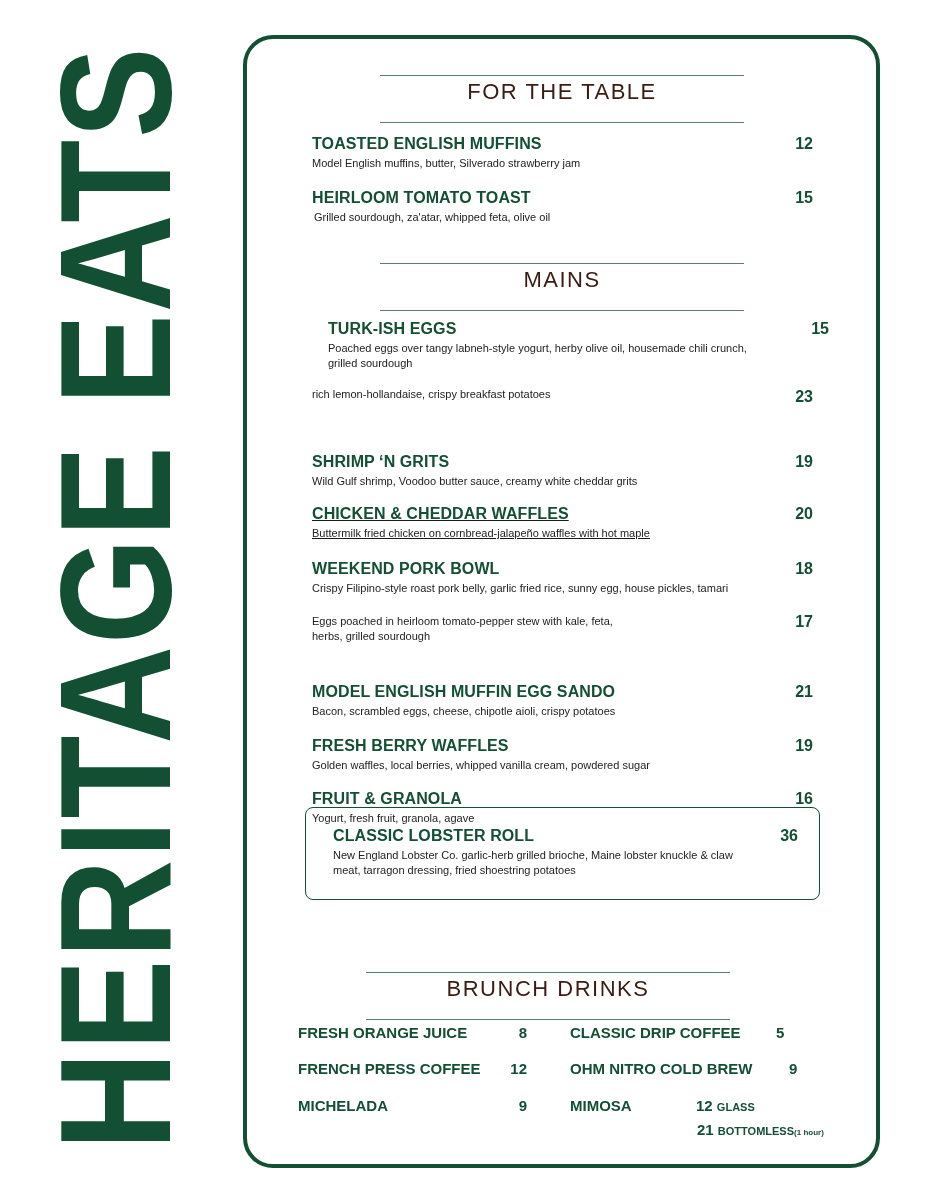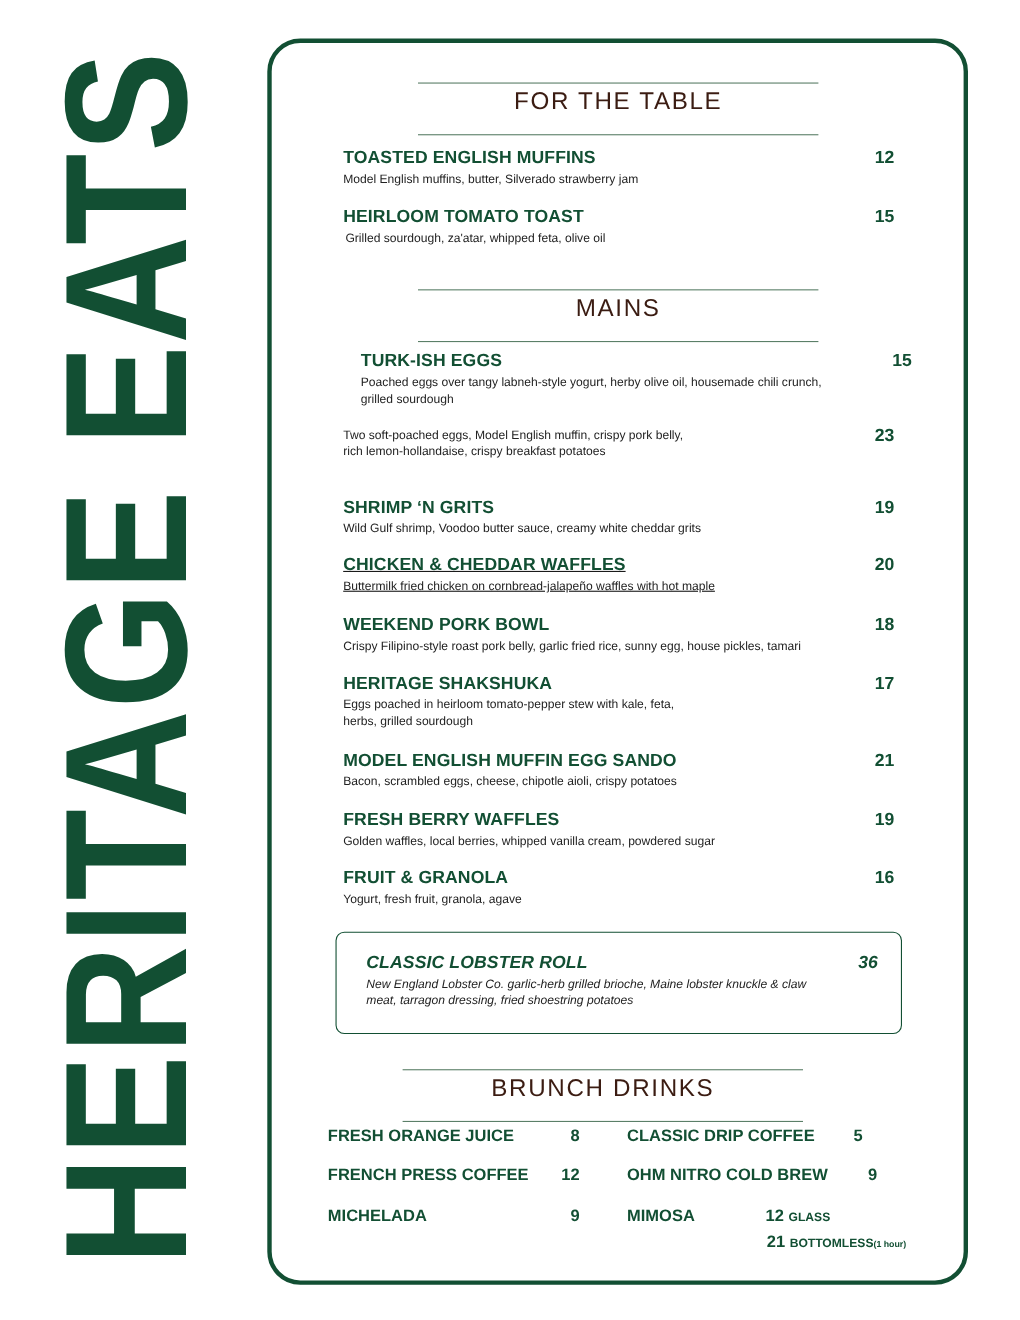--- a/index.html
+++ b/index.html
@@ -52,22 +52,22 @@
     .item .price {
       position: absolute; right: 4px; top: 0;
       font-weight: 700; font-size: 16px; color: #124f33; line-height: 20px;
     }
     .item .desc {
       font-family: "Liberation Sans", sans-serif; font-size: 11px; color: #222;
       line-height: 15px; margin-top: 2px; transform-origin: 0 0;
     }
 
     .feature-box {
-      position: absolute; left: 305px; top: 847px; width: 515px; height: 93px;
-      border: 1.8px solid #124f33; border-radius: 8px; font-style: italic;
+      position: absolute; left: 305px; top: 807px; width: 515px; height: 93px;
+      border: 1.8px solid #124f33; border-radius: 8px;
     }
     .feature-box .item { left: 27px; top: 18px; width: 465px; }
     .feature-box .price { right: 0; }
 
     .drink { position: absolute; font-weight: 700; font-size: 15px; color: #124f33; line-height: 18px; }
     .drink-price { position: absolute; font-weight: 700; font-size: 15px; color: #124f33; line-height: 18px; text-align: right; }
     .drink-small { font-size: 11px; font-weight: 700; color: #124f33; }
     .drink-tiny { font-size: 8px; font-weight: 700; color: #124f33; }
   </style>
 </head>
@@ -103,21 +103,20 @@
 
 <div class="item" style="top:319px;margin-left:16px;">
   <div class="name">TURK-ISH EGGS</div>
   <div class="price">15</div>
   <div class="desc">Poached eggs over tangy labneh-style yogurt, herby olive oil, housemade chili crunch,</div>
   <div class="desc" style="margin-top:0;">grilled sourdough</div>
 </div>
 
 <div class="item" style="top:387px;">
   <div class="price">23</div>
-  <div class="desc">Two soft-poached eggs, Model English muffin, crispy pork belly,</div>
   <div class="desc" style="margin-top:0;">rich lemon-hollandaise, crispy breakfast potatoes</div>
 </div>
 
 <div class="item" style="top:452px;">
   <div class="name">SHRIMP ‘N GRITS</div>
   <div class="price">19</div>
   <div class="desc">Wild Gulf shrimp, Voodoo butter sauce, creamy white cheddar grits</div>
 </div>
 
 <div class="item" style="top:504px;text-decoration:underline;">
@@ -126,21 +125,20 @@
   <div class="desc">Buttermilk fried chicken on cornbread-jalapeño waffles with hot maple</div>
 </div>
 
 <div class="item" style="top:559px;">
   <div class="name">WEEKEND PORK BOWL</div>
   <div class="price">18</div>
   <div class="desc">Crispy Filipino-style roast pork belly, garlic fried rice, sunny egg, house pickles, tamari</div>
 </div>
 
 <div class="item" style="top:612px;">
-  <div class="name">HERITAGE SHAKSHUKA</div>
   <div class="price">17</div>
   <div class="desc">Eggs poached in heirloom tomato-pepper stew with kale, feta,</div>
   <div class="desc" style="margin-top:0;">herbs, grilled sourdough</div>
 </div>
 
 <div class="item" style="top:682px;">
   <div class="name">MODEL ENGLISH MUFFIN EGG SANDO</div>
   <div class="price">21</div>
   <div class="desc">Bacon, scrambled eggs, cheese, chipotle aioli, crispy potatoes</div>
 </div>

